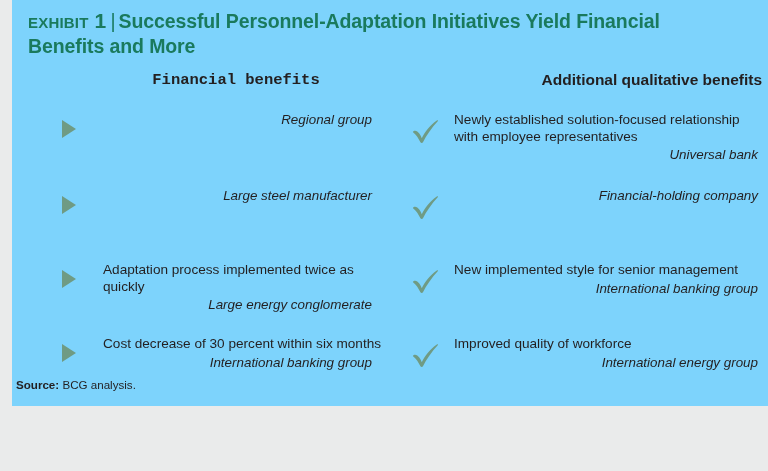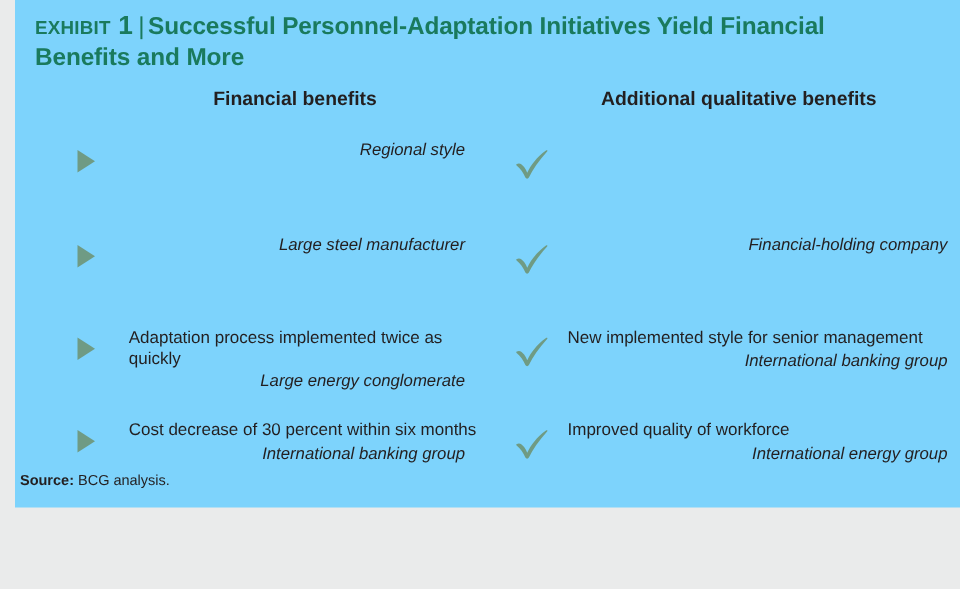--- a/index.html
+++ b/index.html
@@ -71,22 +71,22 @@
 
   .col-header {
     font-size: 15.5px;
     font-weight: bold;
     color: #231f20;
     text-align: center;
     margin: 0 0 0 0;
     height: 22px;
     line-height: 20px;
   }
-  .col-left  .col-header { padding-left: 38px; }
-  .col-right .col-header { padding-left: 10px; }
+  .col-left  .col-header { padding-left: 38px; font-family: Liberation Mono, monospace; }
+  .col-right .col-header { padding-left: 10px; text-align: right; }
 
   .items {
     position: relative;
     margin-top: 20px;
   }
 
   .item {
     position: relative;
     display: block;
   }
@@ -157,21 +157,21 @@
       <div class="col-header">Financial benefits</div>
       <div class="items">
 
         <div class="item">
           <span class="item-marker">
             <svg class="triangle-icon" width="16" height="20" viewBox="0 0 16 20" aria-hidden="true">
               <path d="M1 1 L15 10 L1 19 Z" fill="#6f9b84"></path>
             </svg>
           </span>
           <div class="item-body">
-            <p class="item-attr">Regional style</p>
+            <p class="item-attr">Regional group</p>
           </div>
         </div>
 
         <div class="item">
           <span class="item-marker">
             <svg class="triangle-icon" width="16" height="20" viewBox="0 0 16 20" aria-hidden="true">
               <path d="M1 1 L15 10 L1 19 Z" fill="#6f9b84"></path>
             </svg>
           </span>
           <div class="item-body">
@@ -209,20 +209,24 @@
     <div class="col col-right">
       <div class="col-header">Additional qualitative benefits</div>
       <div class="items">
 
         <div class="item">
           <span class="item-marker">
             <svg class="check-icon" width="30" height="26" viewBox="0 0 30 26" aria-hidden="true">
               <path d="M1.5 13.2 C3.6 12.0 5.6 13.4 7.3 15.6 C8.4 17.1 9.1 18.6 9.8 20.2 C12.6 14.2 17.2 7.9 24.8 2.4 C25.6 1.8 26.4 2.4 25.7 3.2 C19.2 10.3 14.3 17.6 11.1 24.0 C10.5 25.2 8.9 25.2 8.3 24.0 C6.6 20.4 4.3 16.6 1.3 14.4 C0.8 14.0 0.9 13.5 1.5 13.2 Z" fill="#6f9b84"></path>
             </svg>
           </span>
+          <div class="item-body">
+            <p class="item-text">Newly established solution-focused relationship with employee representatives</p>
+            <p class="item-attr">Universal bank</p>
+          </div>
         </div>
 
         <div class="item">
           <span class="item-marker">
             <svg class="check-icon" width="30" height="26" viewBox="0 0 30 26" aria-hidden="true">
               <path d="M1.5 13.2 C3.6 12.0 5.6 13.4 7.3 15.6 C8.4 17.1 9.1 18.6 9.8 20.2 C12.6 14.2 17.2 7.9 24.8 2.4 C25.6 1.8 26.4 2.4 25.7 3.2 C19.2 10.3 14.3 17.6 11.1 24.0 C10.5 25.2 8.9 25.2 8.3 24.0 C6.6 20.4 4.3 16.6 1.3 14.4 C0.8 14.0 0.9 13.5 1.5 13.2 Z" fill="#6f9b84"></path>
             </svg>
           </span>
           <div class="item-body">
             <p class="item-attr">Financial-holding company</p>

